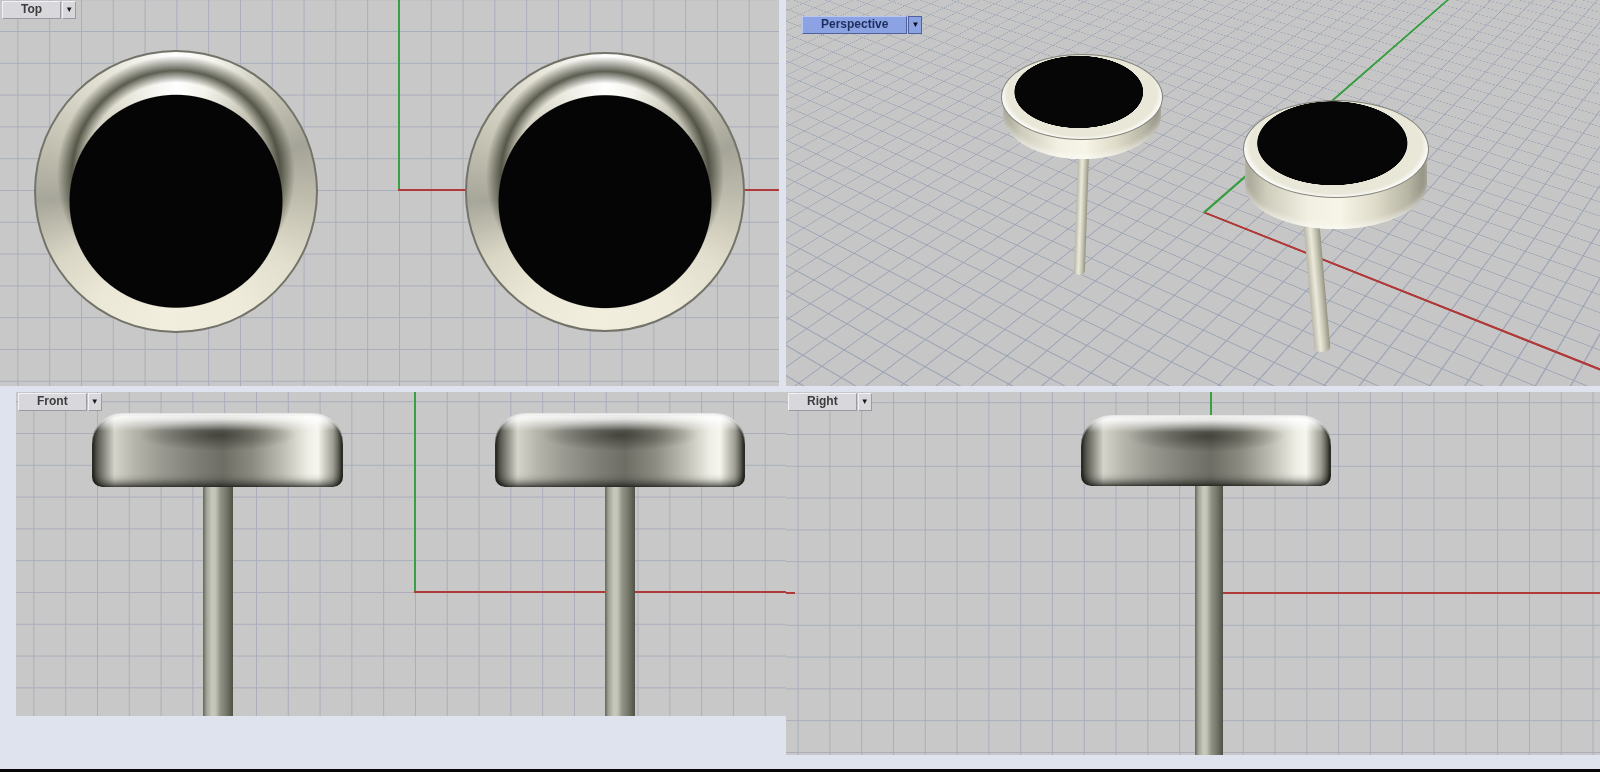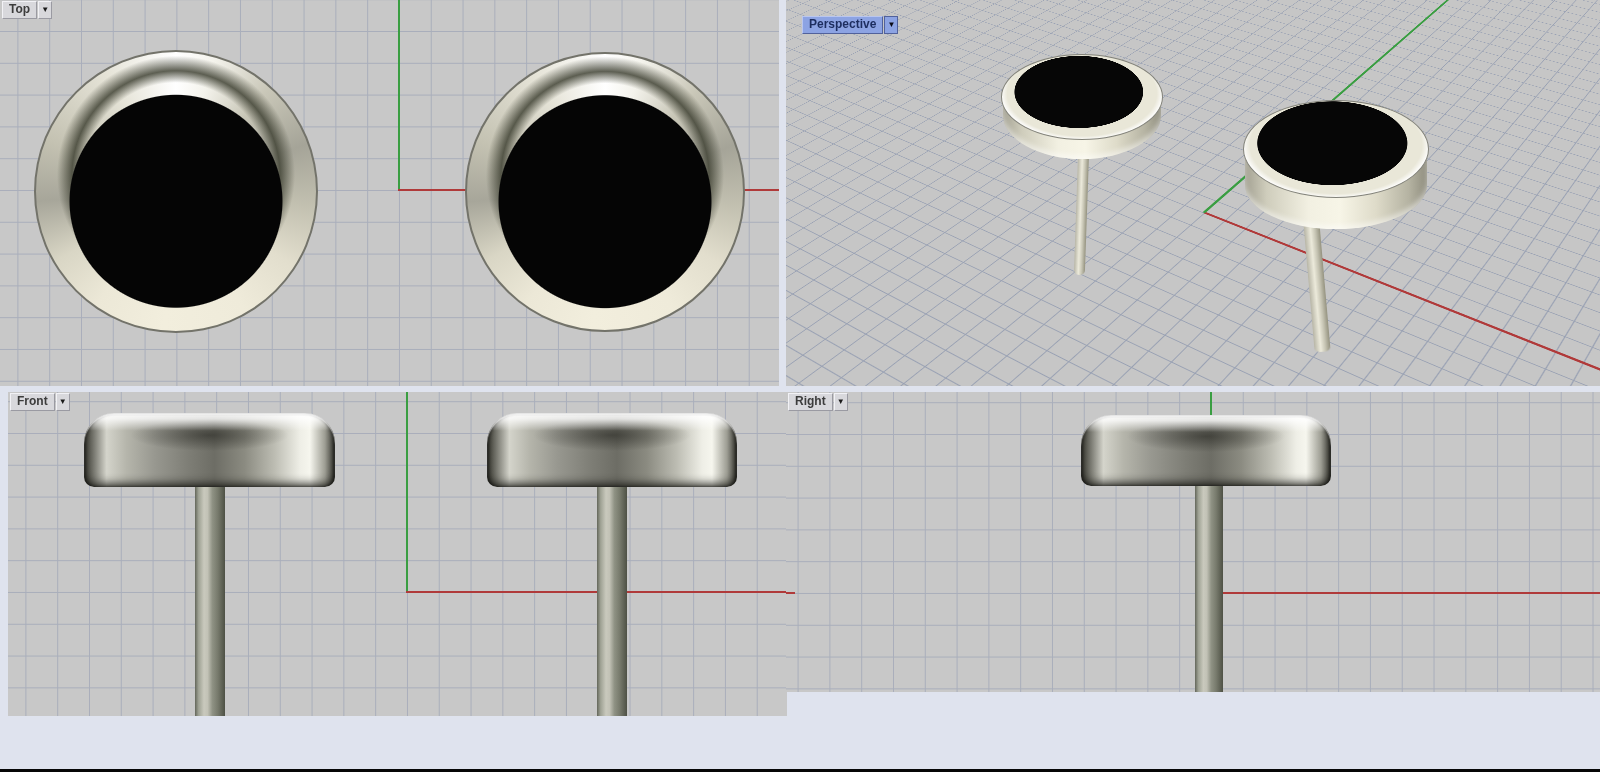--- a/index.html
+++ b/index.html
@@ -9,39 +9,39 @@
     --label-active-bg:#8ca3e3; --label-active-text:#1d2d5f;
     --metal-cream:#efedde; --black-inlay:#050505;
   }
   *{margin:0;padding:0;box-sizing:border-box;}
   html,body{width:1600px;height:772px;overflow:hidden;background:var(--divider);
     font-family:"Liberation Sans",sans-serif;}
   .stage{position:absolute;left:0;top:0;width:1600px;height:772px;background:var(--divider);}
   .vp{position:absolute;overflow:hidden;background:var(--viewport-bg);}
   .vp-top{left:0;top:0;width:779px;height:386px;}
   .vp-persp{left:786px;top:0;width:814px;height:386px;background:var(--persp-bg);}
-  .vp-front{left:8px;top:392px;width:779px;height:324px;}
-  .vp-right{left:786px;top:392px;width:814px;height:300px;}
+  .vp-front{left:16px;top:392px;width:779px;height:324px;}
+  .vp-right{left:786px;top:392px;width:814px;height:363px;}
   .scene{position:absolute;inset:0;}
   .grid{position:absolute;inset:0;
     background-image:linear-gradient(to right,var(--grid-line) 1px,transparent 1px),
                      linear-gradient(to bottom,var(--grid-line) 1px,transparent 1px);
     background-size:31.8px 31.8px;}
   .vp-top .grid{background-position:17.4px 31px;}
   .vp-front .grid{background-position:17.4px 9.2px;}
   .vp-right .grid{background-position:11.6px 10.2px;}
   .axis{position:absolute;}
   .axis.green{background:var(--axis-green);}
   .axis.red{background:var(--axis-red);}
 
   
   .vplabel{position:absolute;top:1px;left:2px;display:flex;gap:1px;z-index:30;
     font-size:12px;font-weight:bold;line-height:15px;}
   .vp-persp .vplabel{left:16px;margin-top:15px;}
-  .vpname{padding:0 6px 1px;background:var(--label-bg);color:var(--label-text);
+  .vpname{padding:0 18px 1px;background:var(--label-bg);color:var(--label-text);
     border:1px solid;border-color:#f2f2f6 #9a9aa2 #9a9aa2 #f2f2f6;cursor:pointer;}
   .vparrow{width:14px;text-align:center;background:var(--label-bg);color:#1a1a1a;
     font-size:8px;line-height:16px;border:1px solid;border-color:#f2f2f6 #9a9aa2 #9a9aa2 #f2f2f6;cursor:pointer;}
   .vp.active .vpname{background:var(--label-active-bg);color:var(--label-active-text);
     border-color:#b9c6ef #51619b #51619b #b9c6ef;}
   .vp.active .vparrow{background:var(--label-active-bg);color:#0a0a14;
     border-color:#51619b;}
 
   
   .gem{position:absolute;border-radius:50%;border:2px solid #73736a;

